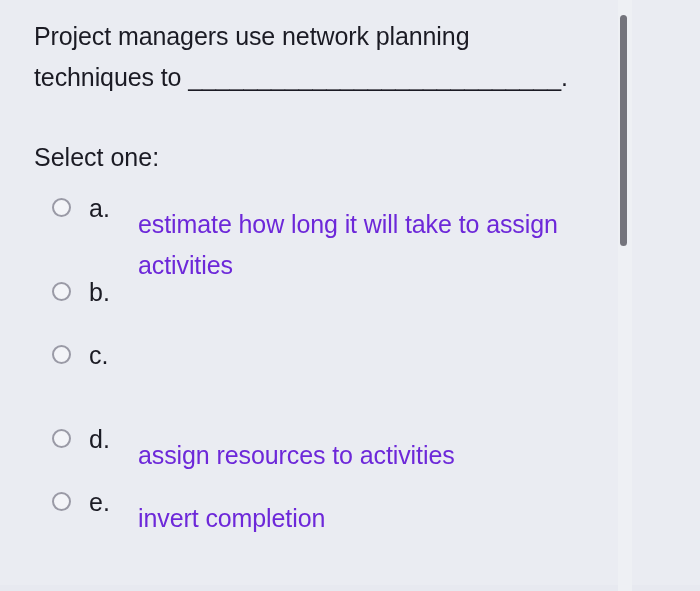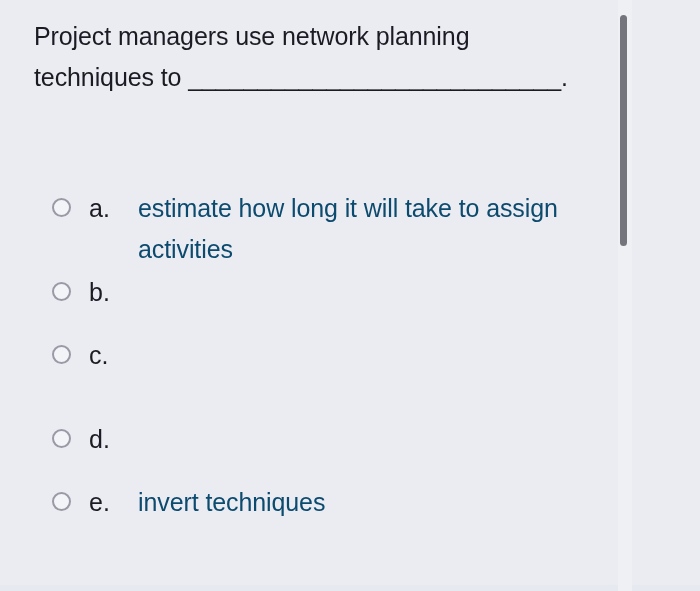--- a/index.html
+++ b/index.html
@@ -88,25 +88,25 @@
     left: 89px;
     top: 0;
     font-size: 25px;
     line-height: 41px;
     color: #1b1b24;
   }
 
   .option-text {
     position: absolute;
     left: 138px;
-    top: 0;
+    top: 16px;
     width: 520px;
     font-size: 25px;
     line-height: 41px;
-    color: #0c4a6e;
+    color: #6d28d9;
     letter-spacing: -0.1px;
   }
 
   
   #scrollbar-track {
     position: absolute;
     right: 0;
     top: 0;
     width: 14px;
     height: 591px;
@@ -123,20 +123,21 @@
   }
 </style>
 </head>
 <body>
 
 <div id="quiz-panel">
 
   <div class="question-stem">Project managers use network planning
 techniques to ___________________________.</div>
 
+  <div class="select-prompt">Select one:</div>
 
   <div id="options-list">
 
     <label class="option-row" style="height:82px;">
       <span class="radio-dot"></span>
       <span class="option-letter">a.</span>
       <span class="option-text">estimate how long it will take to assign activities</span>
     </label>
 
     <label class="option-row" style="height:41px;margin-top:-20px;">
@@ -145,26 +146,27 @@
     </label>
 
     <label class="option-row" style="height:82px;">
       <span class="radio-dot"></span>
       <span class="option-letter">c.</span>
     </label>
 
     <label class="option-row" style="height:41px;margin-top:-20px;">
       <span class="radio-dot"></span>
       <span class="option-letter">d.</span>
+      <span class="option-text">assign resources to activities</span>
     </label>
 
     <label class="option-row" style="height:41px;">
       <span class="radio-dot"></span>
       <span class="option-letter">e.</span>
-      <span class="option-text">invert techniques</span>
+      <span class="option-text">invert completion</span>
     </label>
 
   </div>
 
   <div id="bottom-band"></div>
 
   <div id="scrollbar-track">
     <div id="scrollbar-thumb"></div>
   </div>
 

